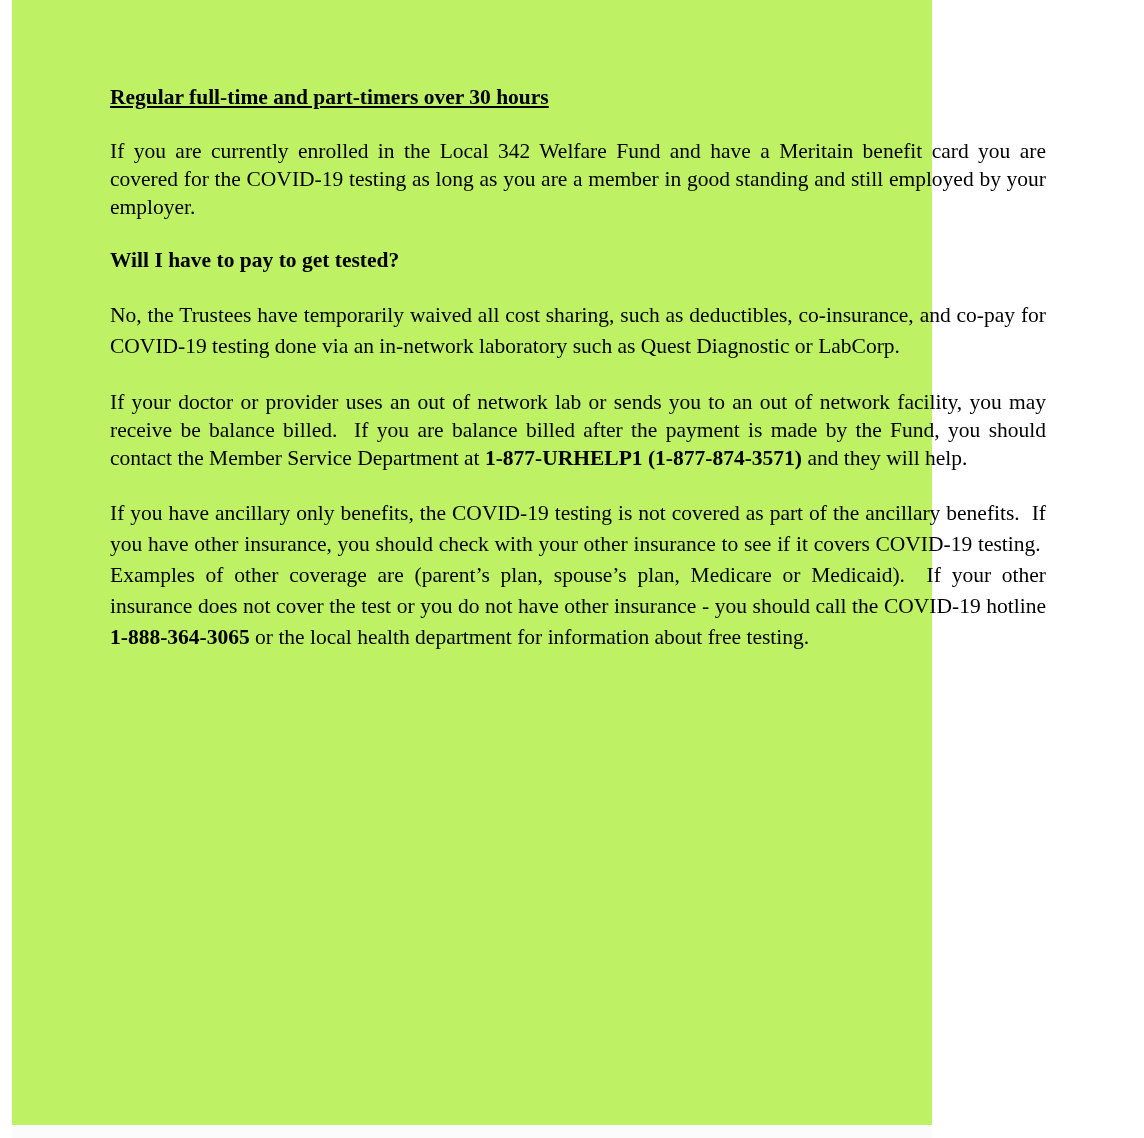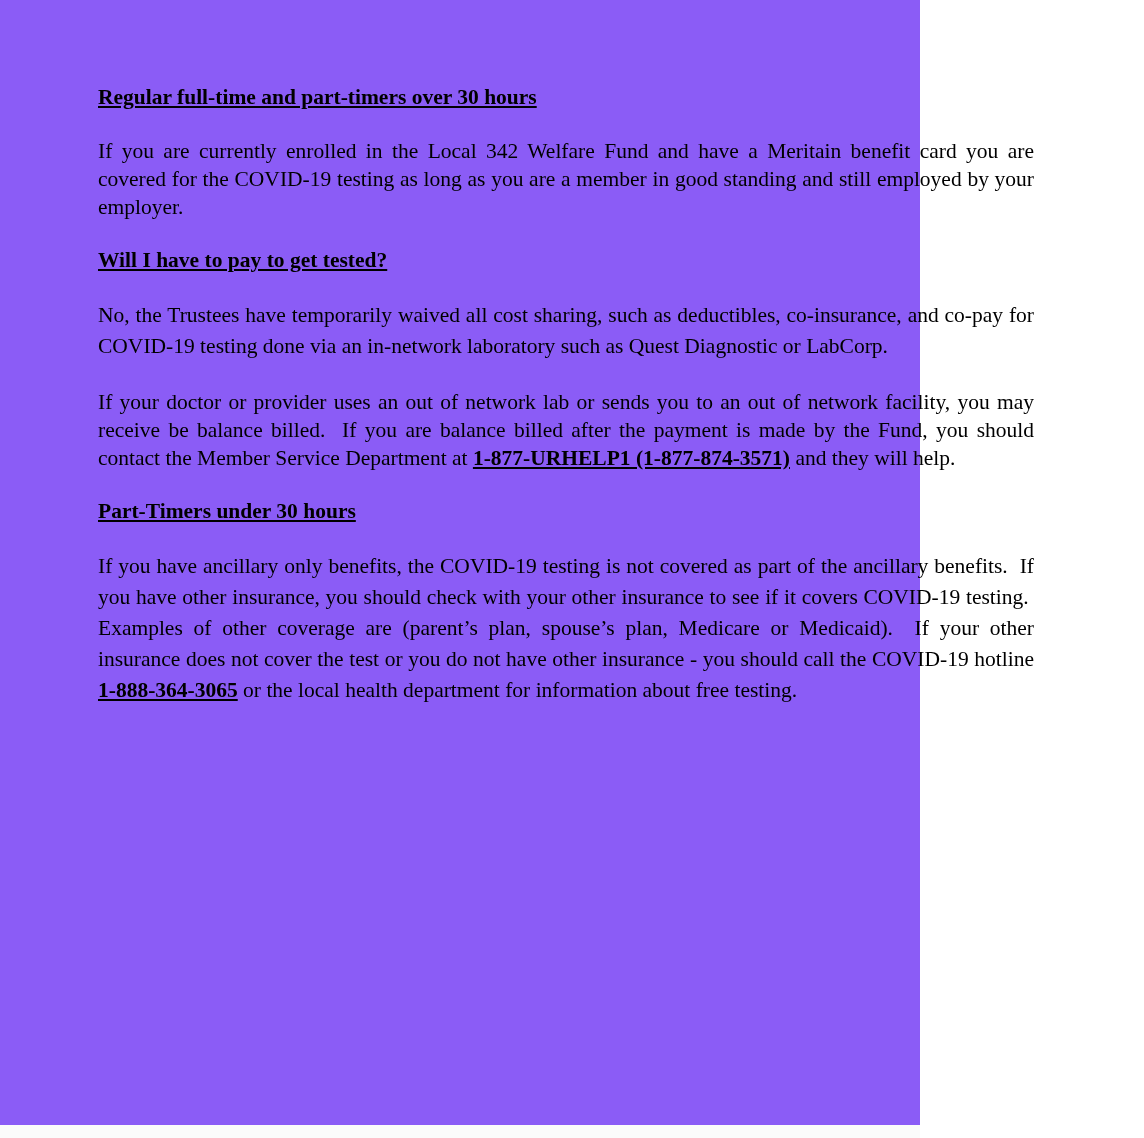--- a/index.html
+++ b/index.html
@@ -10,24 +10,24 @@
     width: 1144px;
     height: 1138px;
     background: #ffffff;
     font-family: "Liberation Serif", serif;
     color: #000000;
     overflow: hidden;
     position: relative;
   }
   .page {
     position: absolute;
-    left: 0; top: 0;
+    left: 12px; top: 0;
     width: 920px;
     height: 1138px;
-    background: #8b5cf6;
+    background: #bef264;
   }
   .content {
     position: absolute;
     left: 98px;
     top: 84px;
     width: 936px;
     font-size: 21.5px;
   }
   .block {
     margin: 0 0 26px 0;
@@ -35,38 +35,37 @@
   .block.heading {
     font-weight: bold;
     line-height: 27px;
     text-align: left;
   }
   .block.paragraph {
     text-align: justify;
   }
   .block.paragraph.normal { line-height: 28px; margin-top: 24px; }
   .block.paragraph.wide   { line-height: 31px; }
-  .bold { font-weight: bold; text-decoration: underline; }
+  .bold { font-weight: bold; }
   .underline { text-decoration: underline; }
   .footer-strip {
     position: absolute;
     left: 0;
     bottom: 0;
     width: 100%;
     height: 13px;
     background: #fbfbfb;
   }
 </style>
 </head>
 <body>
 
 <div class="page">
   <main class="content" id="doc-content">
       <div class="block heading"><span class="bold underline">Regular full-time and part-timers over 30 hours</span></div>
       <div class="block paragraph normal"><span class="">If you are currently enrolled in the Local 342 Welfare Fund and have a Meritain benefit card you are covered for the COVID-19 testing as long as you are a member in good standing and still employed by your employer.</span></div>
       <div class="block heading"><span class="bold ">Will I have to pay to get tested?</span></div>
       <div class="block paragraph wide"><span class="">No, the Trustees have temporarily waived all cost sharing, such as deductibles, co-insurance, and co-pay for COVID-19 testing done via an in-network laboratory such as Quest Diagnostic or LabCorp.</span></div>
       <div class="block paragraph normal"><span class="">If your doctor or provider uses an out of network lab or sends you to an out of network facility, you may receive be balance billed.&nbsp; If you are balance billed after the payment is made by the Fund, you should contact the Member Service Department at </span><span class="bold ">1-877-URHELP1 (1-877-874-3571)</span><span class=""> and they will help.</span></div>
-      <div class="block heading"><span class="bold underline">Part-Timers under 30 hours</span></div>
       <div class="block paragraph wide"><span class="">If you have ancillary only benefits, the COVID-19 testing is not covered as part of the ancillary benefits.&nbsp; If you have other insurance, you should check with your other insurance to see if it covers COVID-19 testing.&nbsp; Examples of other coverage are (parent’s plan, spouse’s plan, Medicare or Medicaid).&nbsp; If your other insurance does not cover the test or you do not have other insurance - you should call the COVID-19 hotline </span><span class="bold ">1-888-364-3065</span><span class=""> or the local health department for information about free testing.</span></div>
     </main>
   <div class="footer-strip"></div>
 </div>
 
 </body></html>

